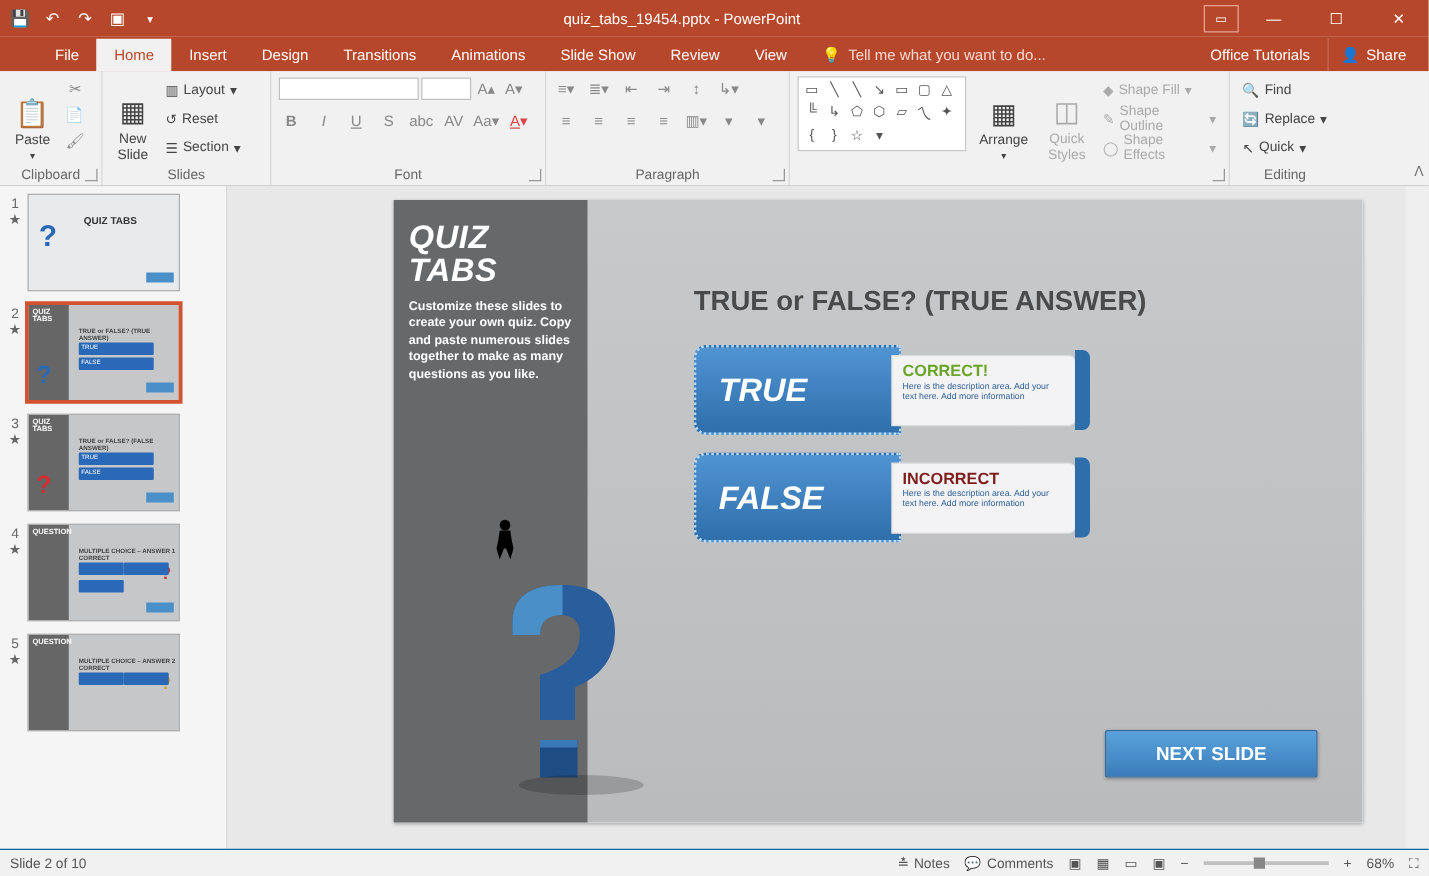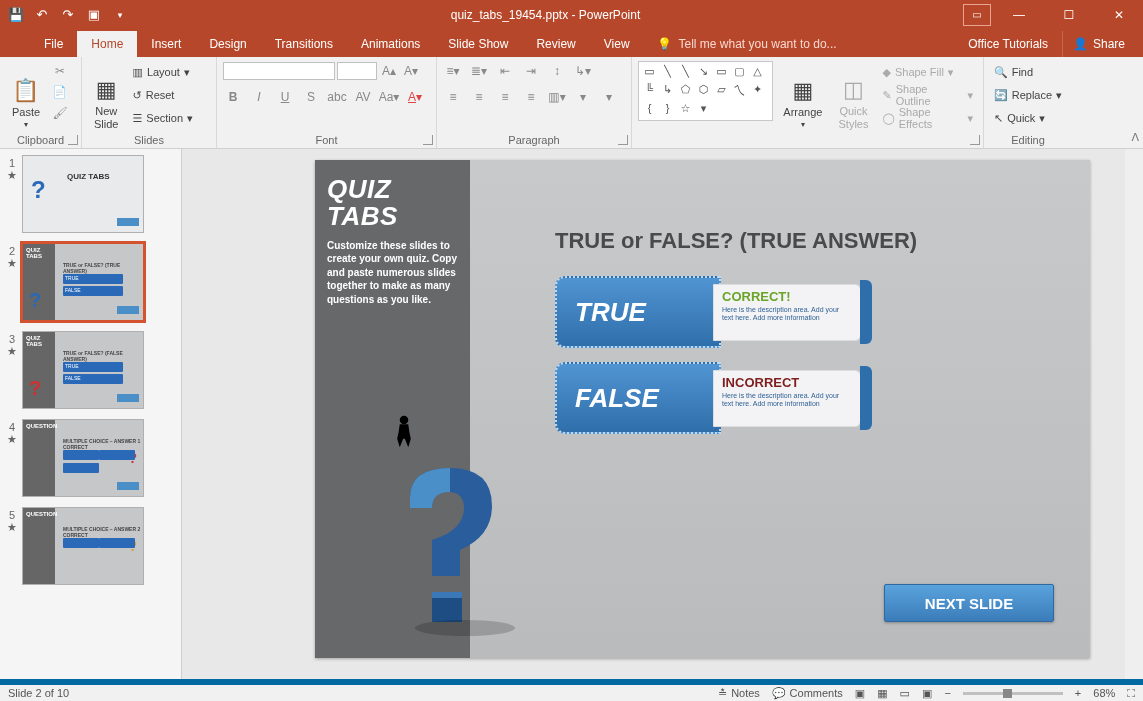--- a/index.html
+++ b/index.html
@@ -55,21 +55,21 @@
 .q-sub{font-size:14px;color:#555;margin-top:5px}
 .answer{position:relative;margin-top:22px;height:72px}
 .ans-tab{position:absolute;left:0;top:0;width:166px;height:72px;background:linear-gradient(#5194d2,#2e6fab);border-radius:10px 0 0 10px;display:flex;align-items:center;padding-left:18px;color:#fff;font-size:26px;font-weight:bold;font-style:italic;border:2px dotted #bcd8f0}
 .ans-right{position:absolute;left:158px;top:8px;height:57px;width:148px;background:#f3f3f5;border:1px solid #ddd;border-radius:0 6px 6px 0;padding:4px 8px}
 .ans-cap{position:absolute;left:305px;top:4px;width:12px;height:64px;background:#2e6fab;border-radius:0 6px 6px 0}
 .ans-stat{font-size:13px;font-weight:bold}
 .ans-stat.green{color:#6aa428}
 .ans-stat.orange{color:#7f1d1d}
 .ans-desc{font-size:7px;color:#2c5f94;margin-top:2px;line-height:1.2}
 .nextbtn{position:absolute;right:36px;bottom:36px;width:170px;height:38px;background:linear-gradient(#5aa3dd,#3a7cb9);border:1px solid #3069a0;border-radius:2px;color:#fff;display:flex;align-items:center;justify-content:center;font-size:15px;font-weight:bold;cursor:pointer;box-shadow:0 1px 3px rgba(0,0,0,.3)}
-.statusbar{position:absolute;bottom:0;left:0;right:0;height:22px;background:#f1f1f1;border-top:6px solid #0369a1;display:flex;align-items:center;font-size:11px;color:#555;padding:0 8px}
+.statusbar{position:absolute;bottom:0;left:0;right:0;height:22px;background:#f1f1f1;border-top:1px solid #0369a1;display:flex;align-items:center;font-size:11px;color:#555;padding:0 8px}
 .sb-right{margin-left:auto;display:flex;align-items:center;gap:12px}
 .sb-btn{cursor:pointer;display:flex;align-items:center;gap:4px}
 .zoom-slider{width:100px;height:3px;background:#c0c0c0;position:relative}
 .zoom-thumb{position:absolute;left:40%;top:-3px;width:9px;height:9px;background:#888}
 .launcher{width:10px;height:10px;position:absolute;right:3px;bottom:3px;border:1px solid #999;border-top:none;border-left:none;cursor:pointer}
 </style>
 </head>
 <body>
 
 <div class="titlebar">

